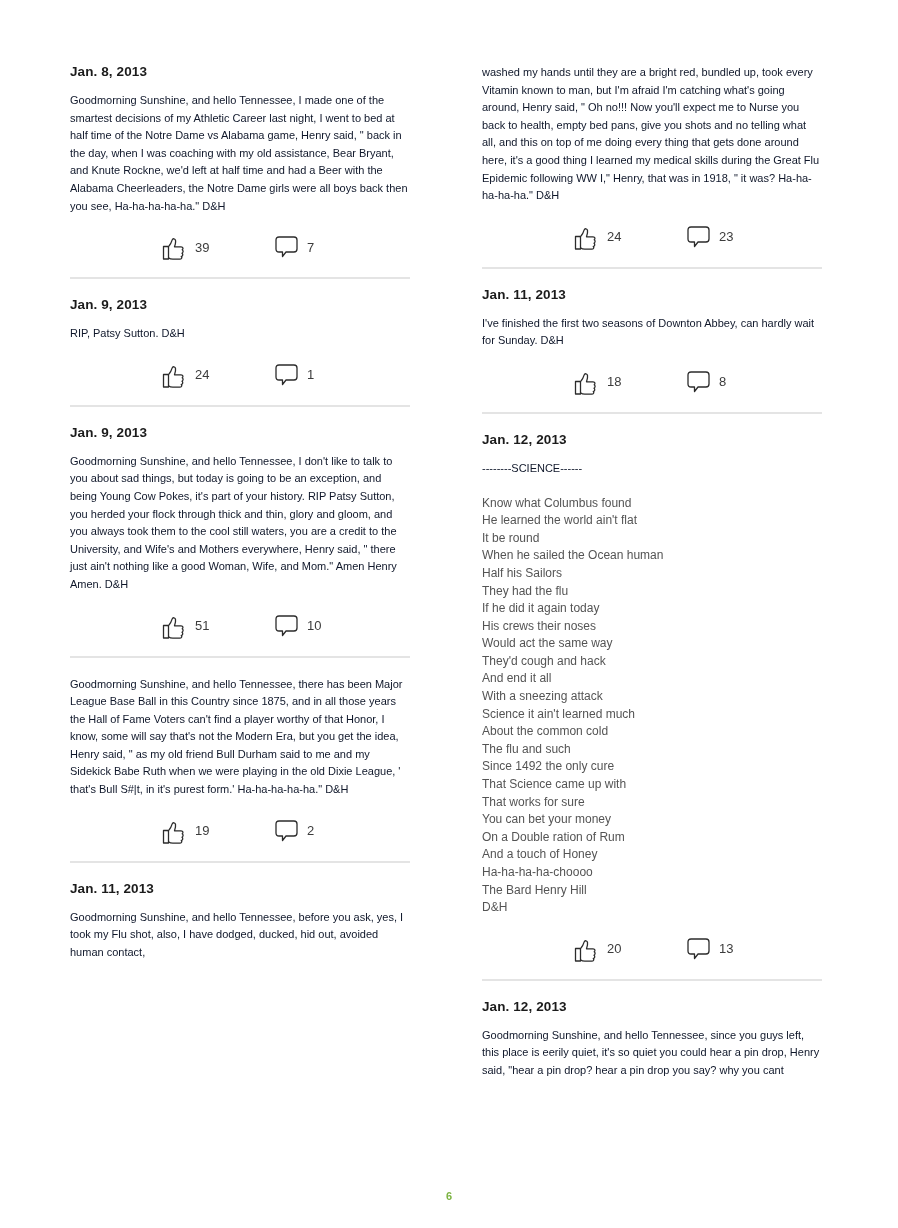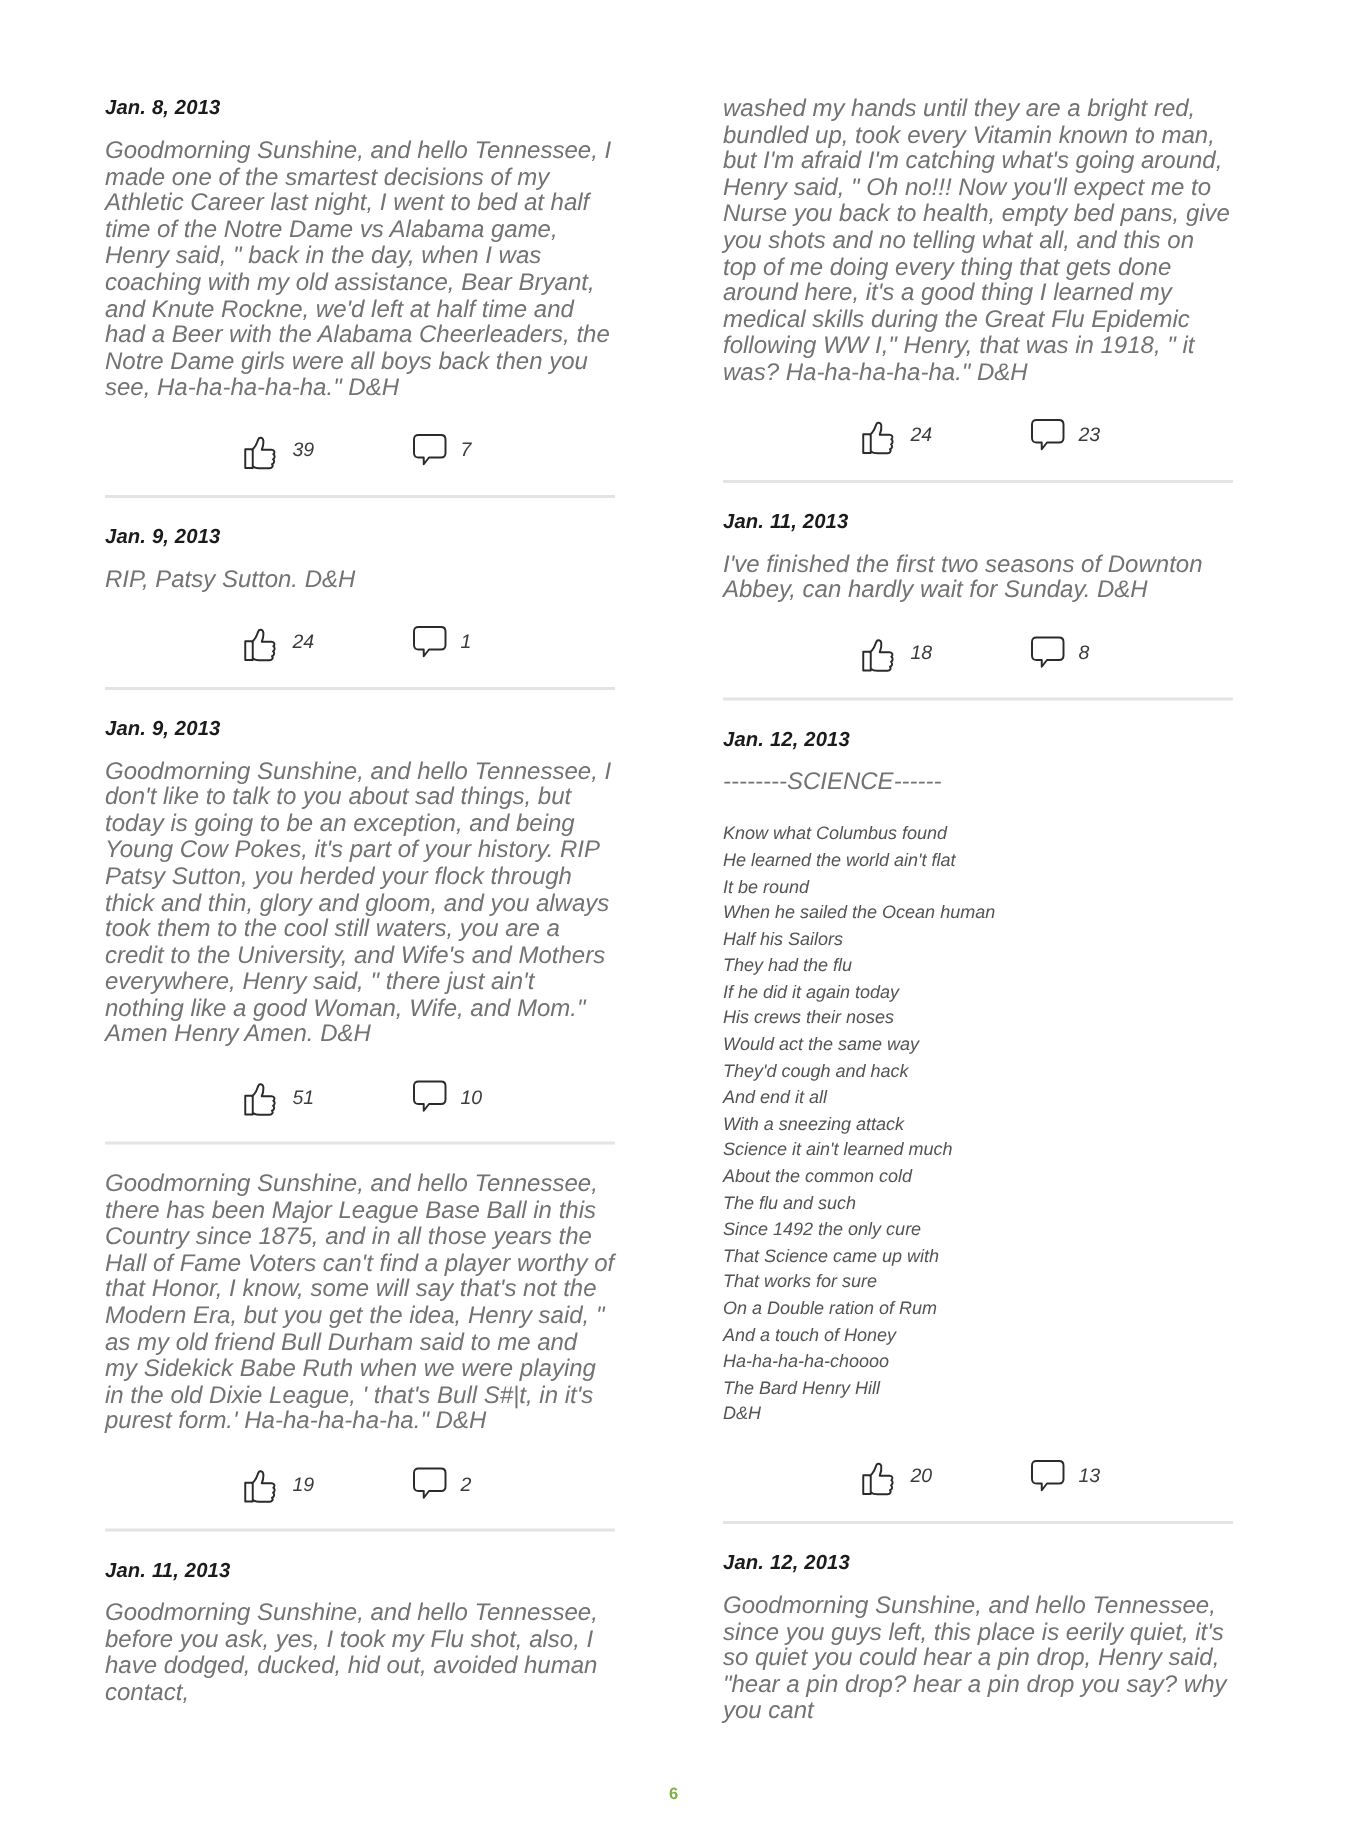--- a/index.html
+++ b/index.html
@@ -2,29 +2,29 @@
 <html><head>
 <meta charset="utf-8">
 <style>
   html,body{margin:0;padding:0;background:#ffffff;}
   body{
     width:898px;height:1228px;position:relative;overflow:hidden;
     font-family:"Liberation Sans","DejaVu Sans",sans-serif;
     -webkit-font-smoothing:antialiased;
   }
   .page{position:relative;width:898px;height:1228px;background:#fff;}
-  .cols{display:flex;padding:64px 76px 0 70px;gap:72px;font-style:italic;}
+  .cols{display:flex;padding:64px 76px 0 70px;gap:72px;}
   .col{width:340px;flex:0 0 340px;}
   .post{margin:0;}
   .post-date{
     font-size:13.5px;font-weight:bold;color:#1b1b1b;
     margin:0 0 13px 0;letter-spacing:.1px;
   }
   .post-body p{
-    margin:0 0 17px 0;font-size:16px;line-height:17.6px;color:#737373;
+    margin:0 0 17px 0;font-size:11px;line-height:17.6px;color:#0f172a;
   }
   .poem-line{
     font-size:12px;line-height:17.6px;color:#545454;
   }
   .poem{margin:0 0 17px 0;}
   .engagement{
     position:relative;height:30px;margin-top:15px;
   }
   .eng-group{
     position:absolute;top:0;display:flex;align-items:center;height:30px;
@@ -222,20 +222,21 @@
               <div class="poem-line">Would act the same way</div>
               <div class="poem-line">They'd cough and hack</div>
               <div class="poem-line">And end it all</div>
               <div class="poem-line">With a sneezing attack</div>
               <div class="poem-line">Science it ain't learned much</div>
               <div class="poem-line">About the common cold</div>
               <div class="poem-line">The flu and such</div>
               <div class="poem-line">Since 1492 the only cure</div>
               <div class="poem-line">That Science came up with</div>
               <div class="poem-line">That works for sure</div>
+              <div class="poem-line">You can bet your money</div>
               <div class="poem-line">On a Double ration of Rum</div>
               <div class="poem-line">And a touch of Honey</div>
               <div class="poem-line">Ha-ha-ha-ha-choooo</div>
               <div class="poem-line">The Bard Henry Hill</div>
               <div class="poem-line">D&amp;H</div>
             </div>
           </div>
           <div class="engagement">
             <div class="eng-group eng-like">
               <span>

